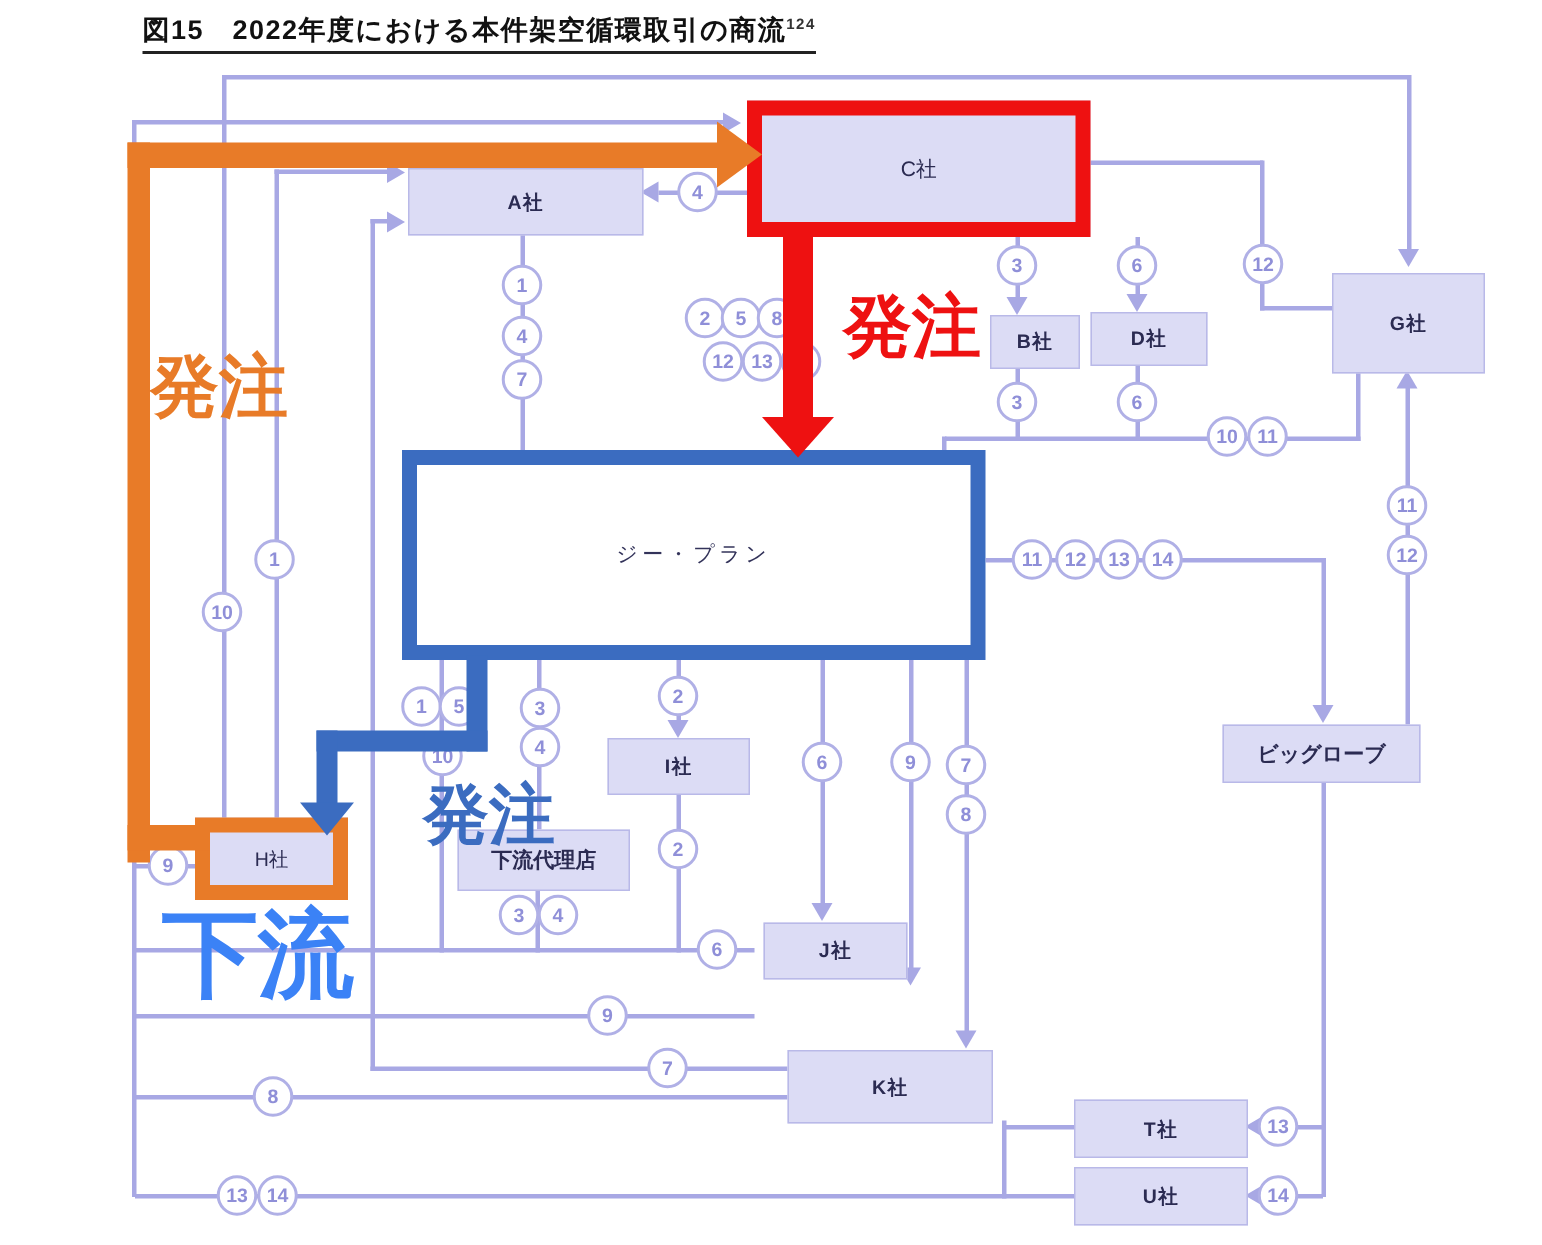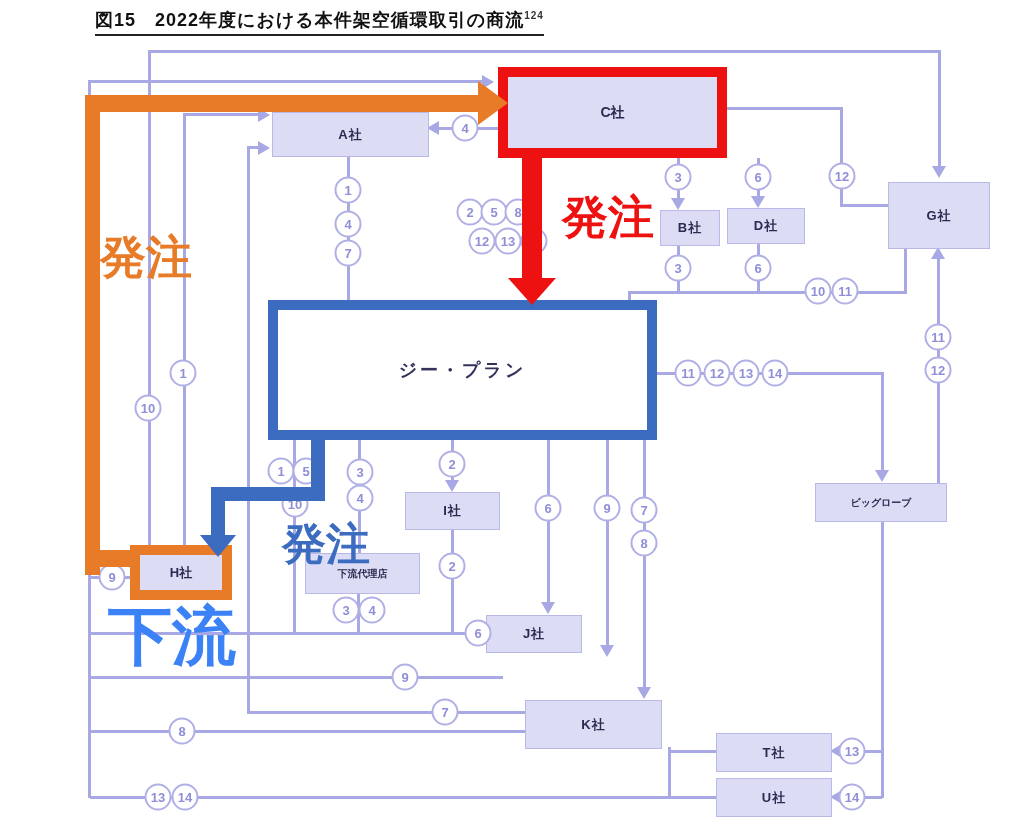--- a/index.html
+++ b/index.html
@@ -14,25 +14,25 @@
   
   .ah{position:absolute;width:0;height:0;z-index:1;}
   .ah-r{border-top:7px solid transparent;border-bottom:7px solid transparent;border-left:12px solid #a8a8e4;}
   .ah-l{border-top:7px solid transparent;border-bottom:7px solid transparent;border-right:12px solid #a8a8e4;}
   .ah-d{border-left:7px solid transparent;border-right:7px solid transparent;border-top:12px solid #a8a8e4;}
   .ah-u{border-left:7px solid transparent;border-right:7px solid transparent;border-bottom:12px solid #a8a8e4;}
   
   .box{position:absolute;background:#dcdcf5;border:1.5px solid #b9b9e8;z-index:2;
        display:flex;align-items:center;justify-content:center;
        font-size:13px;font-weight:bold;color:#2b2b52;letter-spacing:1px;}
-  .box.small{font-size:10px;letter-spacing:0;}
+  .box.small{font-size:14px;letter-spacing:0;}
   .hl{z-index:4;display:flex;align-items:center;justify-content:center;
-      font-weight:bold;color:#2b2b52;}
+      font-weight:normal;color:#2b2b52;}
   #box-c{left:498px;top:67px;width:229px;height:91px;background:#dcdcf5;border:10px solid #ee1111;box-sizing:border-box;position:absolute;font-size:14px;}
-  #box-gplan{left:268px;top:300px;width:389px;height:140px;background:#ffffff;border:10px solid #3b6cc0;box-sizing:border-box;position:absolute;font-size:18px;letter-spacing:3px;color:#33335a;}
+  #box-gplan{left:268px;top:300px;width:389px;height:140px;background:#ffffff;border:10px solid #3b6cc0;box-sizing:border-box;position:absolute;font-size:14px;letter-spacing:3px;color:#33335a;}
   #box-h{left:130px;top:545px;width:102px;height:55px;background:#dcdcf5;border:10px solid #e87b28;box-sizing:border-box;position:absolute;font-size:13px;}
   
   .badge{position:absolute;width:27px;height:27px;border-radius:50%;background:#fff;
          border:2.5px solid #b0b0e6;box-sizing:border-box;color:#8f8fd8;font-size:13px;font-weight:bold;
          display:flex;align-items:center;justify-content:center;transform:translate(-50%,-50%);z-index:3;}
   
   .thick{position:absolute;z-index:5;}
   .tri{position:absolute;width:0;height:0;z-index:5;}
   
   .biglbl{position:absolute;font-weight:bold;z-index:6;line-height:1;}
@@ -114,21 +114,21 @@
     </div>
   <div class="box" style="left:405px;top:492px;width:93px;height:36px">
       <span>I社</span>
     </div>
   <div class="box" style="left:888px;top:182px;width:100px;height:65px">
       <span>G社</span>
     </div>
   <div class="box small" style="left:305px;top:553px;width:113px;height:39px">
       <span>下流代理店</span>
     </div>
-  <div class="box" style="left:486px;top:615px;width:94px;height:36px">
+  <div class="box" style="left:509px;top:615px;width:94px;height:36px">
       <span>J社</span>
     </div>
   <div class="box" style="left:525px;top:700px;width:135px;height:47px">
       <span>K社</span>
     </div>
   <div class="box small" style="left:815px;top:483px;width:130px;height:37px">
       <span>ビッグローブ</span>
     </div>
   <div class="box" style="left:716px;top:733px;width:114px;height:37px">
       <span>T社</span>

